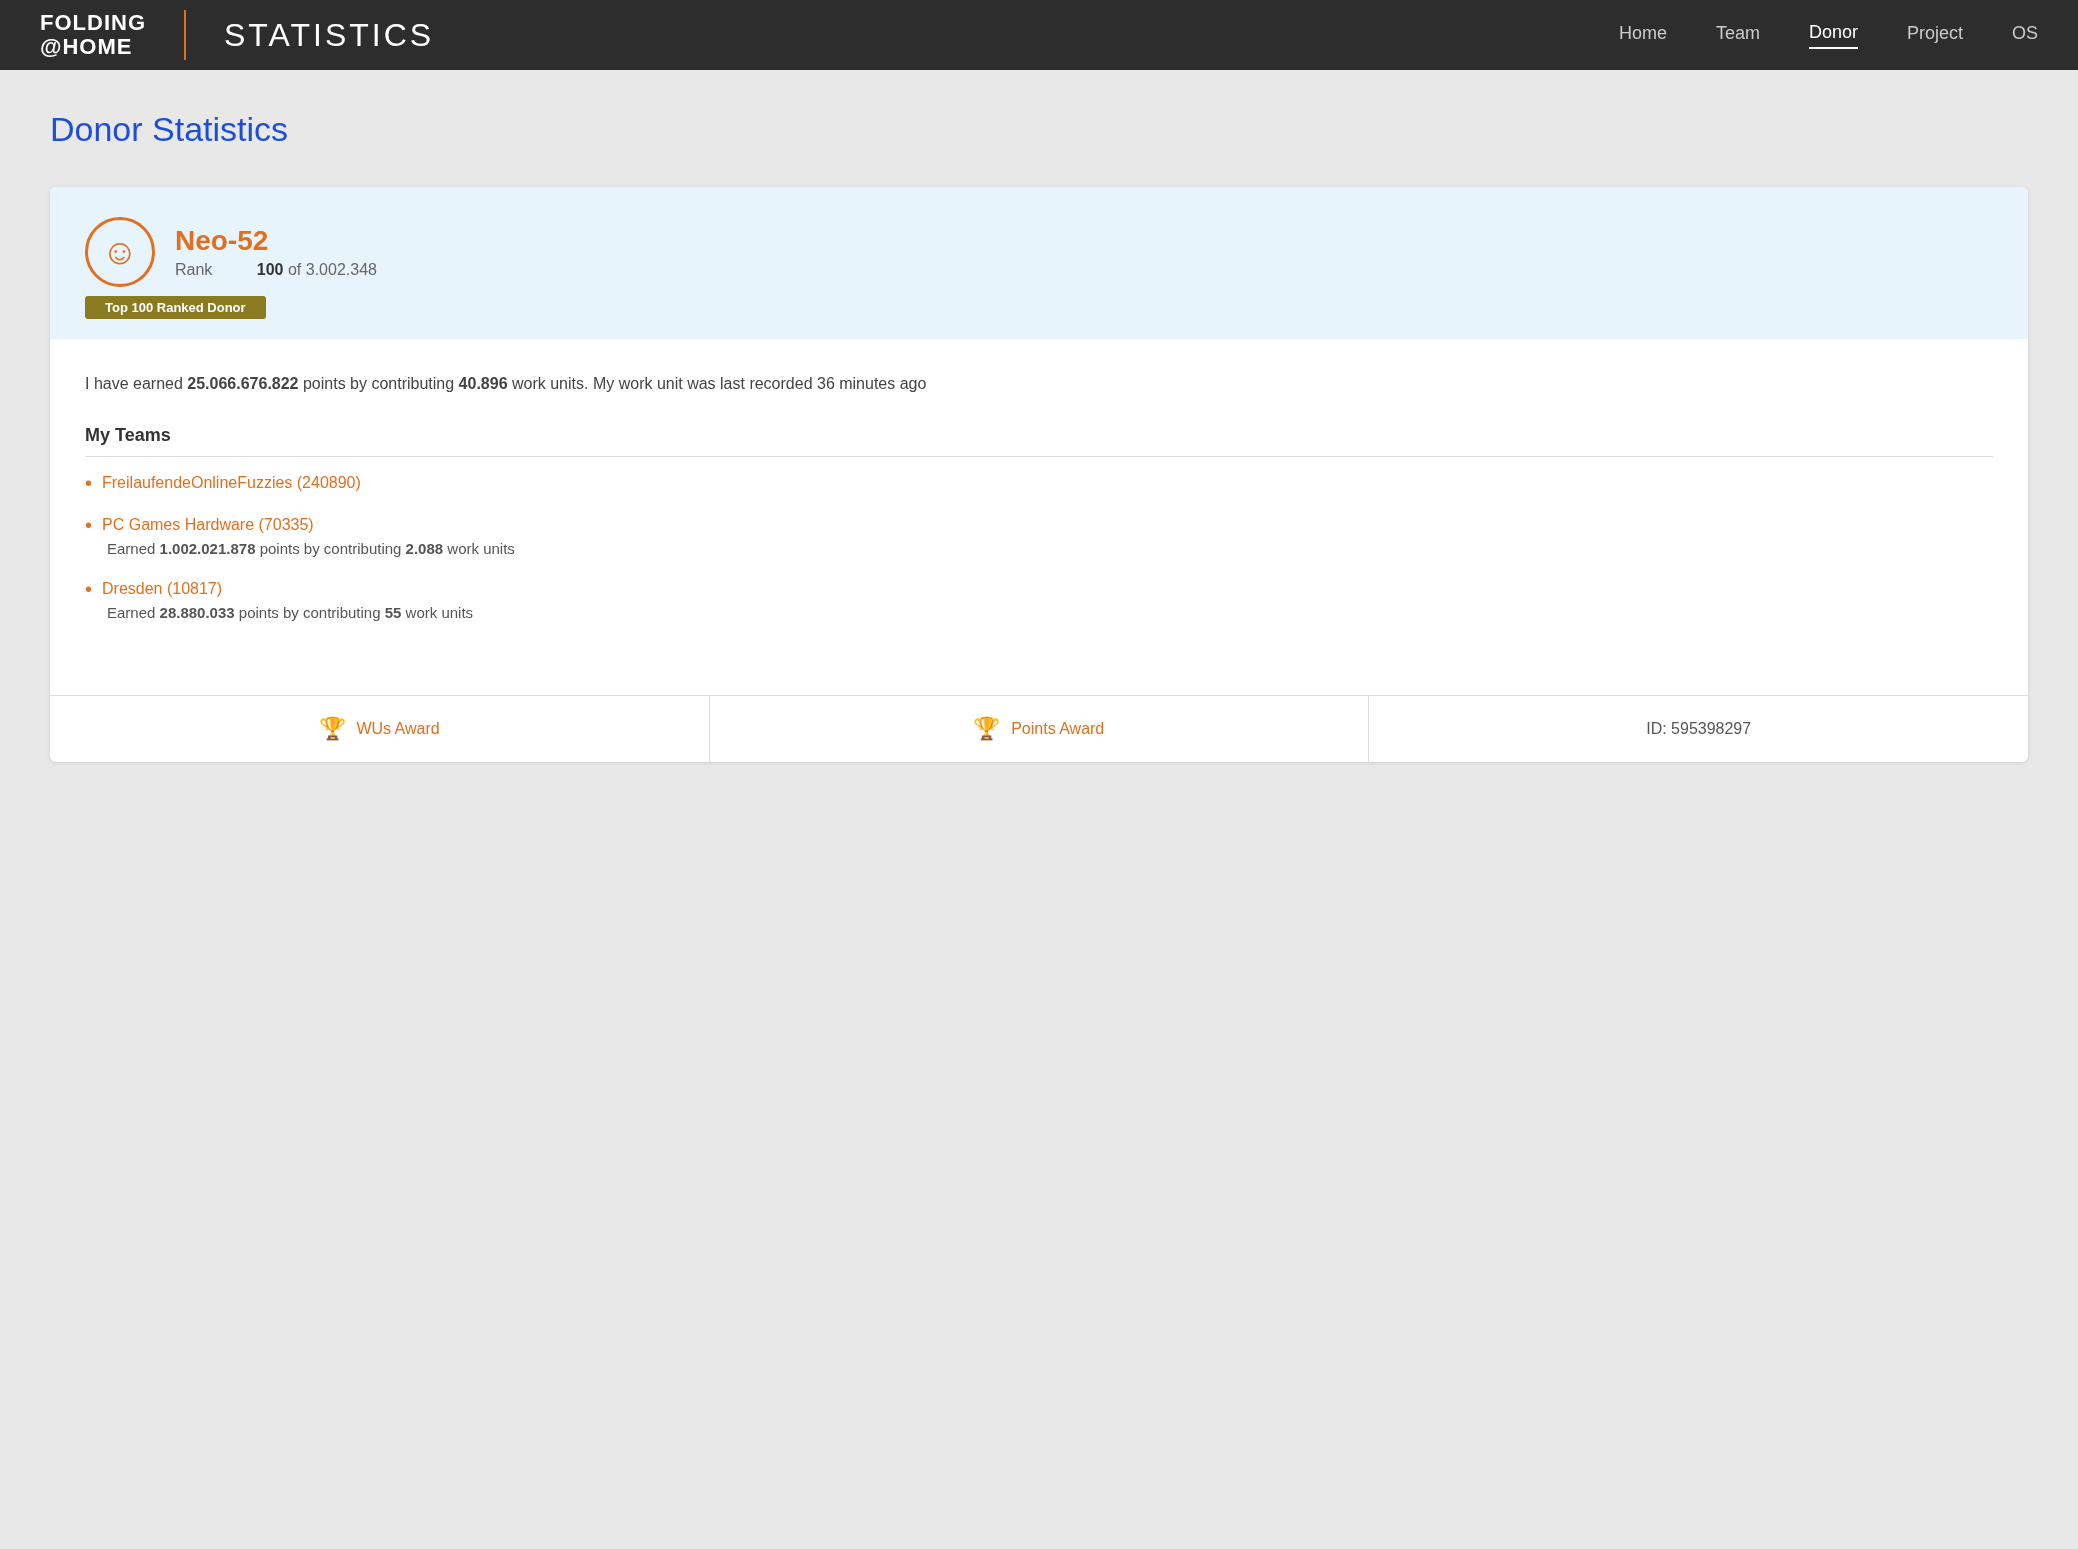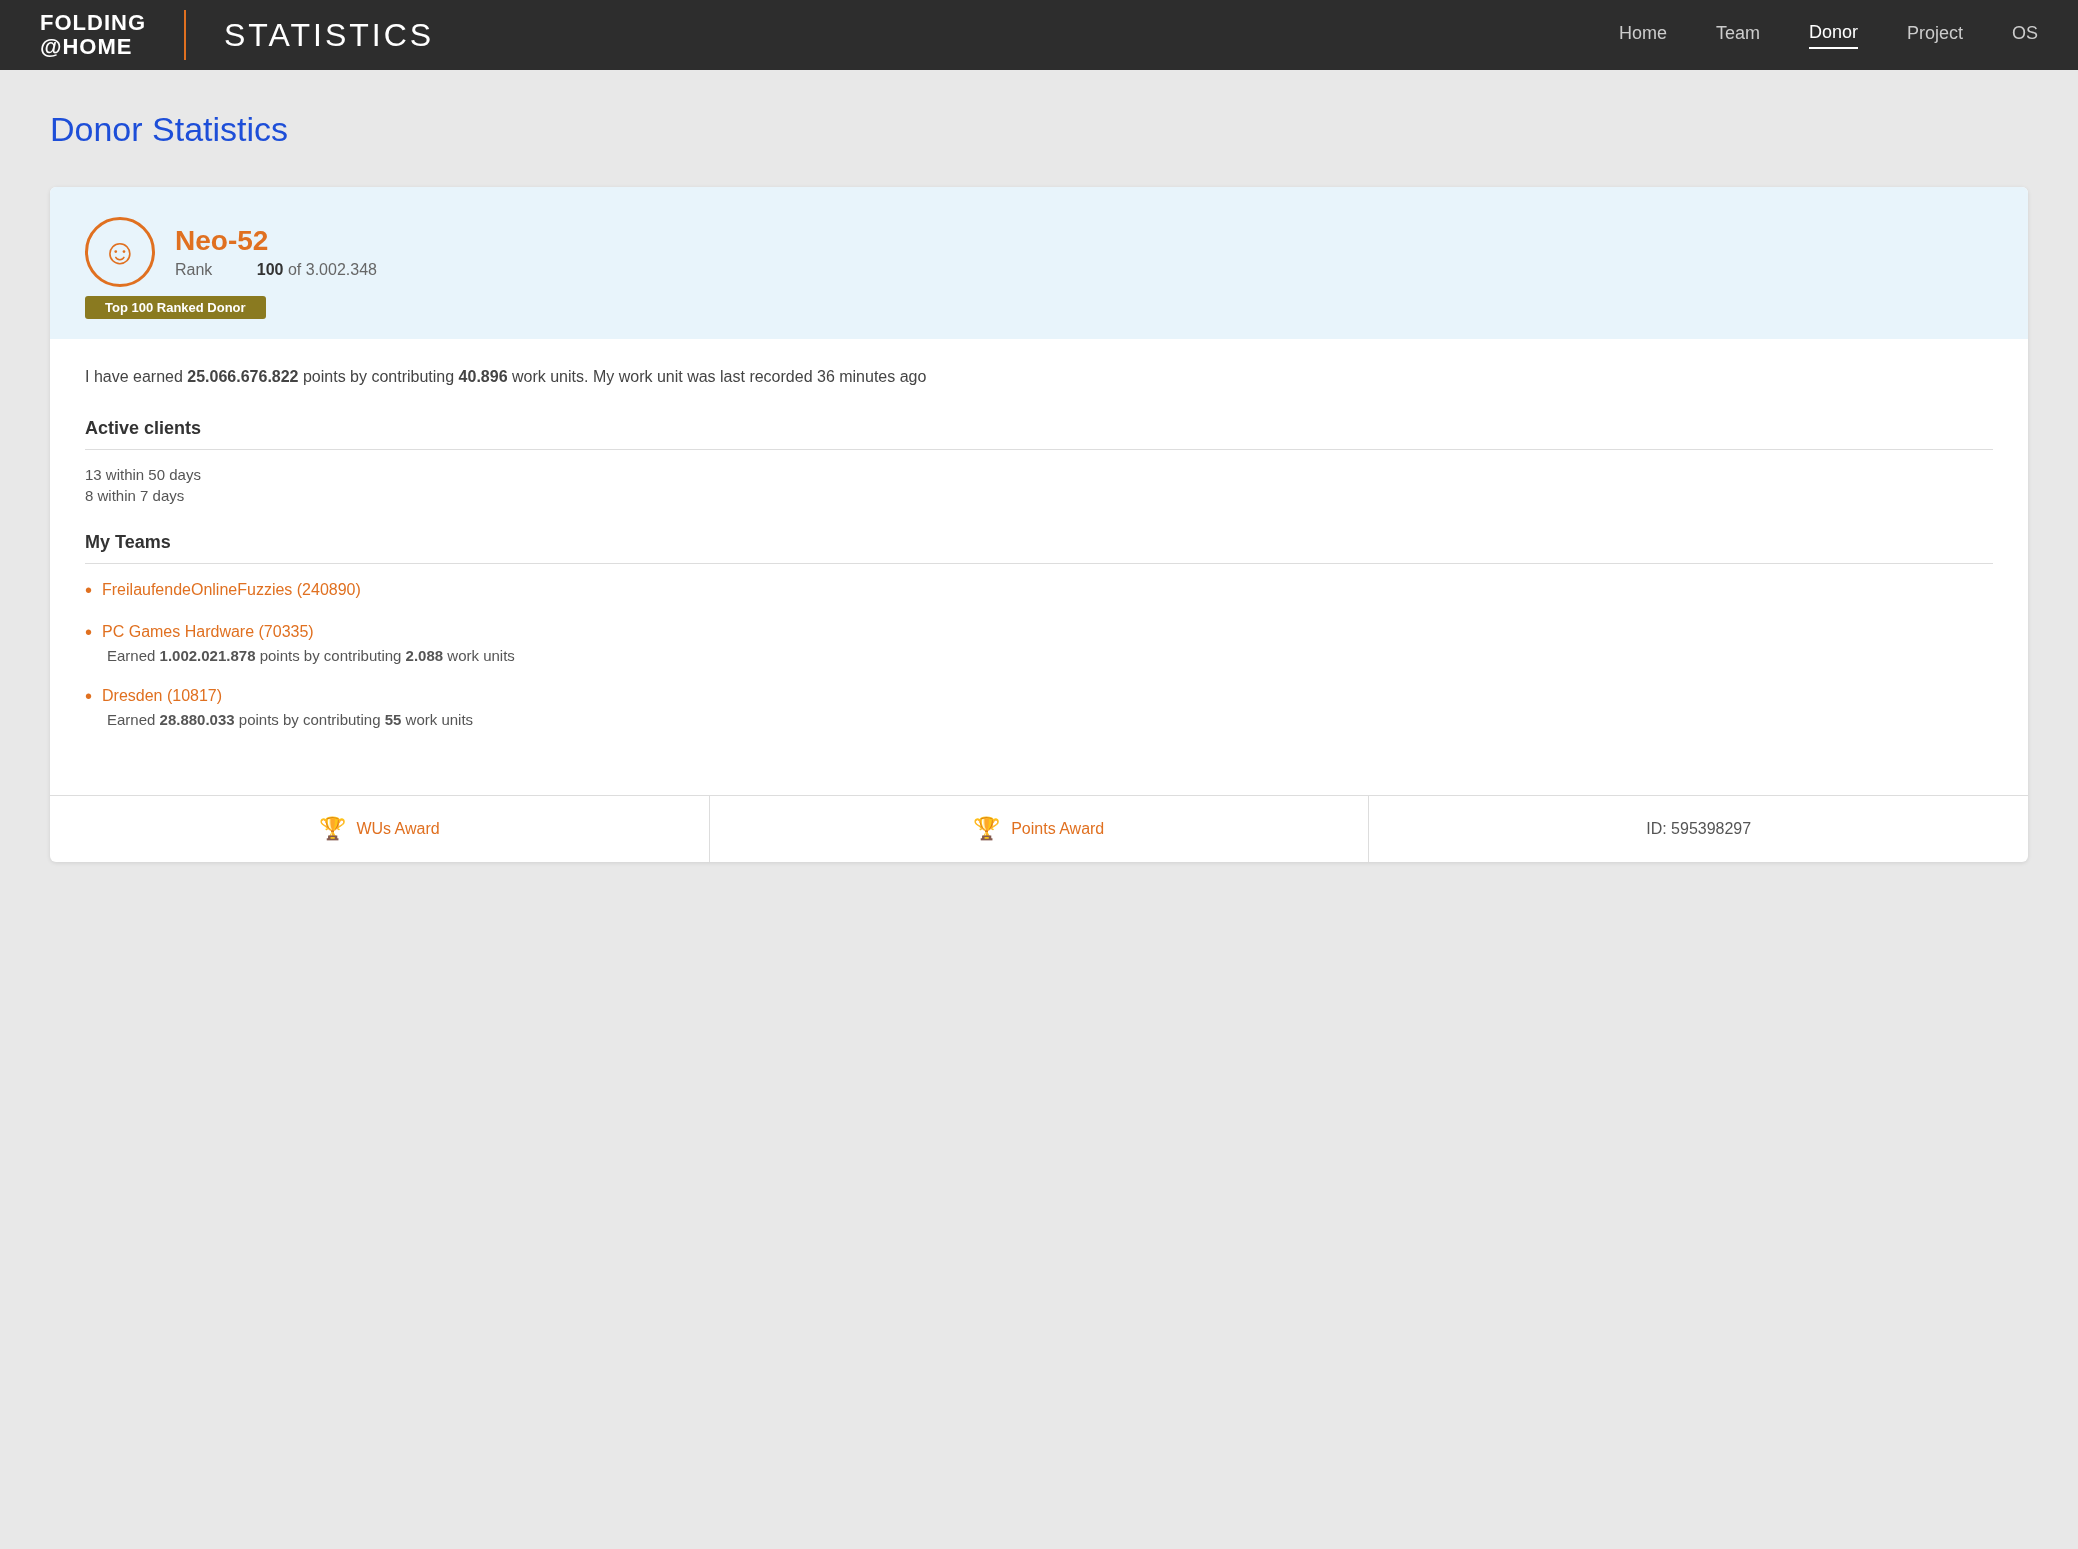--- a/index.html
+++ b/index.html
@@ -129,21 +129,21 @@
       color: #fff;
       font-size: 13px;
       font-weight: 600;
       padding: 4px 20px;
       border-radius: 3px;
       margin-top: 4px;
     }
 
     
     .stats-section {
-      padding: 25px 35px;
+      padding: 32px 35px;
     }
     .summary-text {
       color: #444;
       font-size: 16px;
       margin-bottom: 28px;
       line-height: 1.6;
     }
     .summary-text strong {
       font-weight: 700;
     }
@@ -278,28 +278,20 @@
       </div>
       <div class="top-badge">Top 100 Ranked Donor</div>
     </div>
 
     <div class="stats-section">
 
       <p class="summary-text">
         <span>I have earned </span><strong>25.066.676.822</strong><span> points by contributing </span><strong>40.896</strong><span> work units. My work unit was last recorded </span><span>36 minutes ago</span>
       </p>
 
-      <div>
-        <h3 class="section-heading">Active clients</h3>
-        <hr class="divider">
-        <ul class="active-clients-list">
-          <li>13 within 50 days</li>
-          <li>8 within 7 days</li>
-        </ul>
-      </div>
 
       <div>
         <h3 class="section-heading">My Teams</h3>
         <hr class="divider">
         <ul class="teams-list">
           <li class="team-item">
             <div class="team-item-header">
               <span class="bullet">•</span>
               <a class="team-link">FreilaufendeOnlineFuzzies (240890)</a>
             </div>

